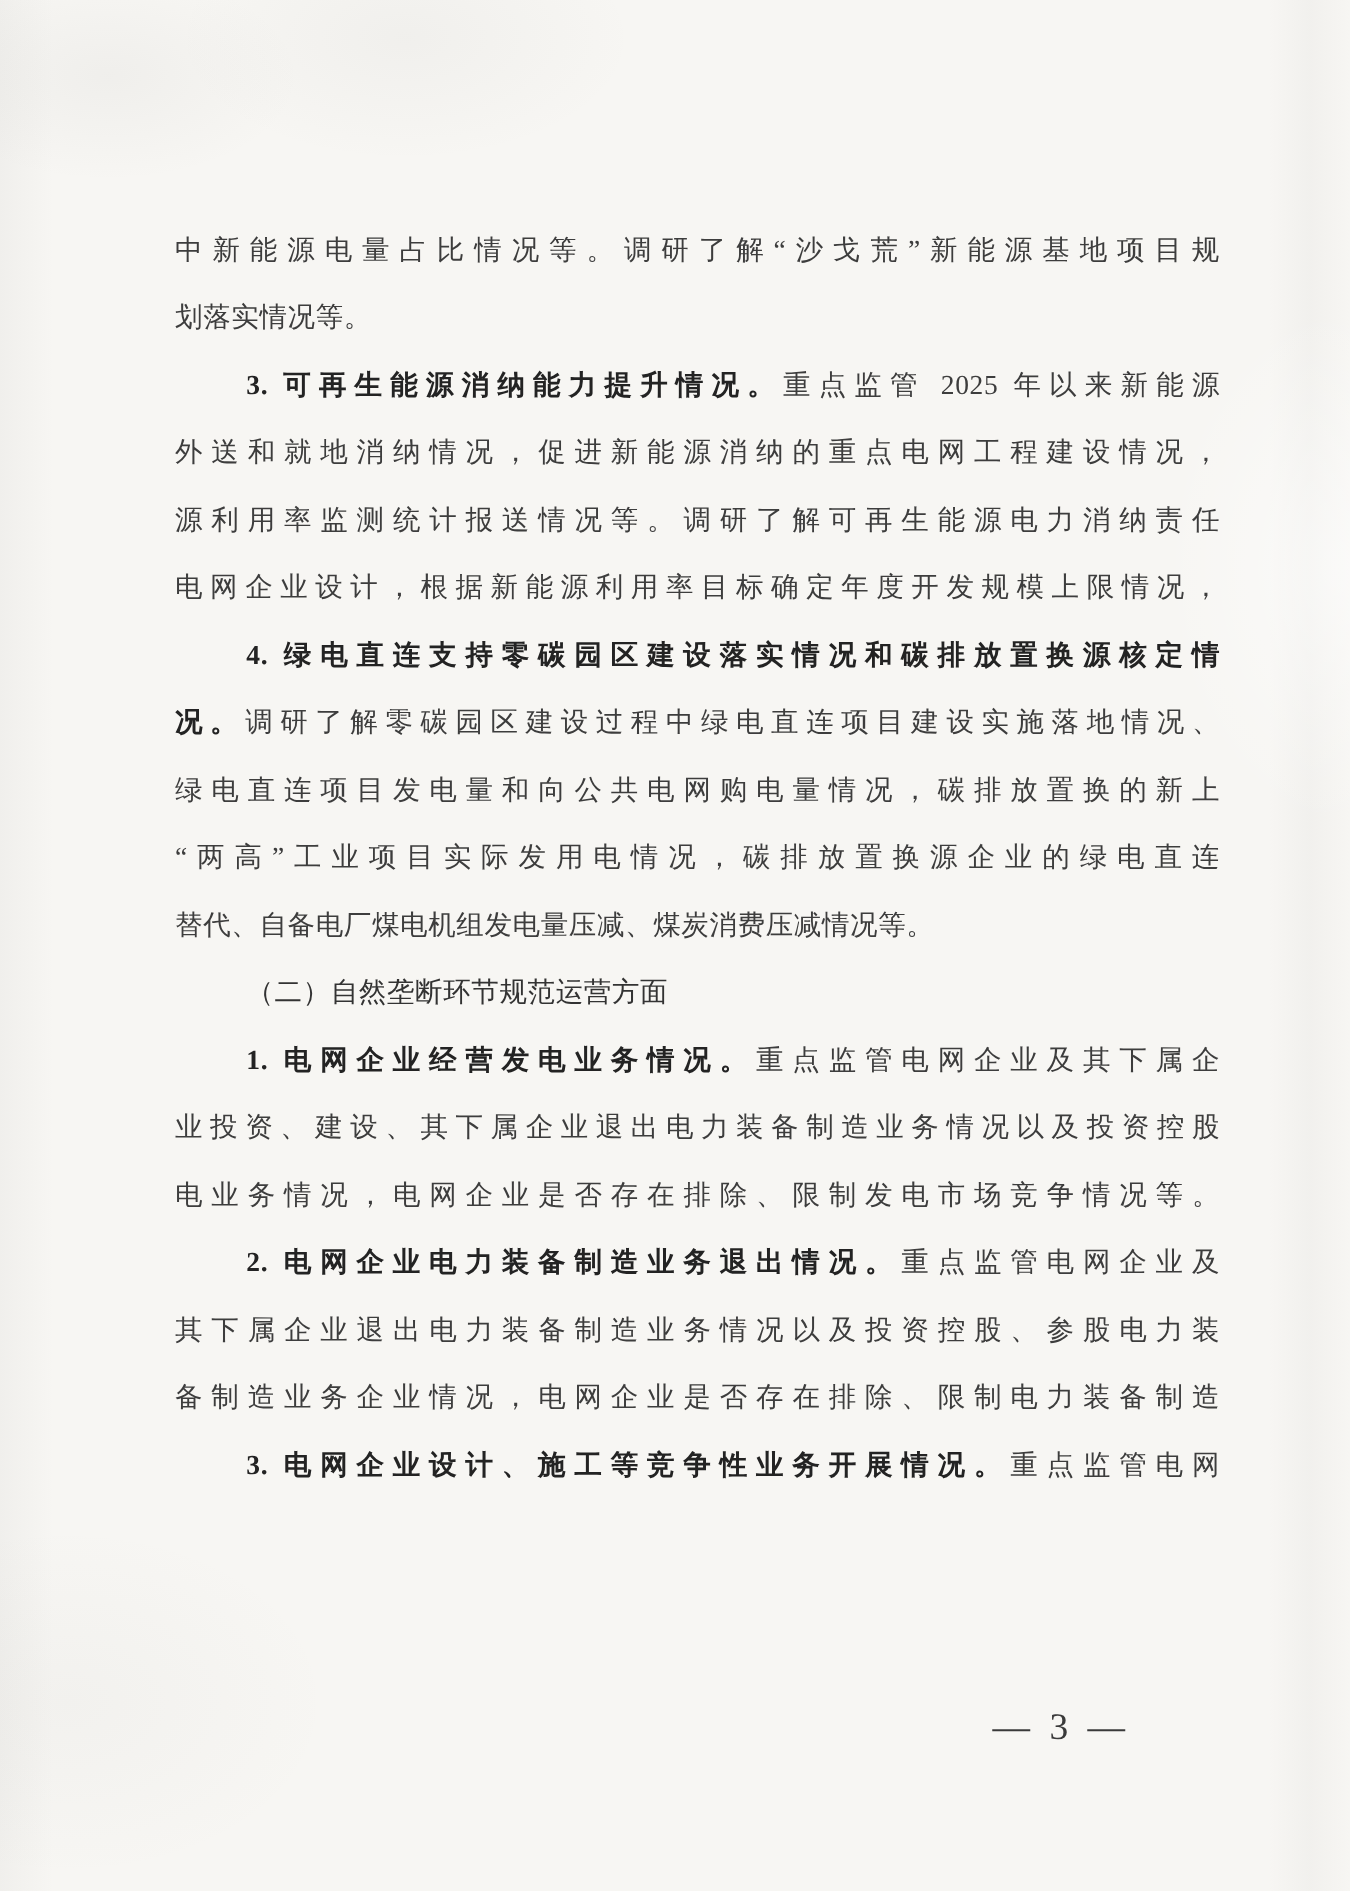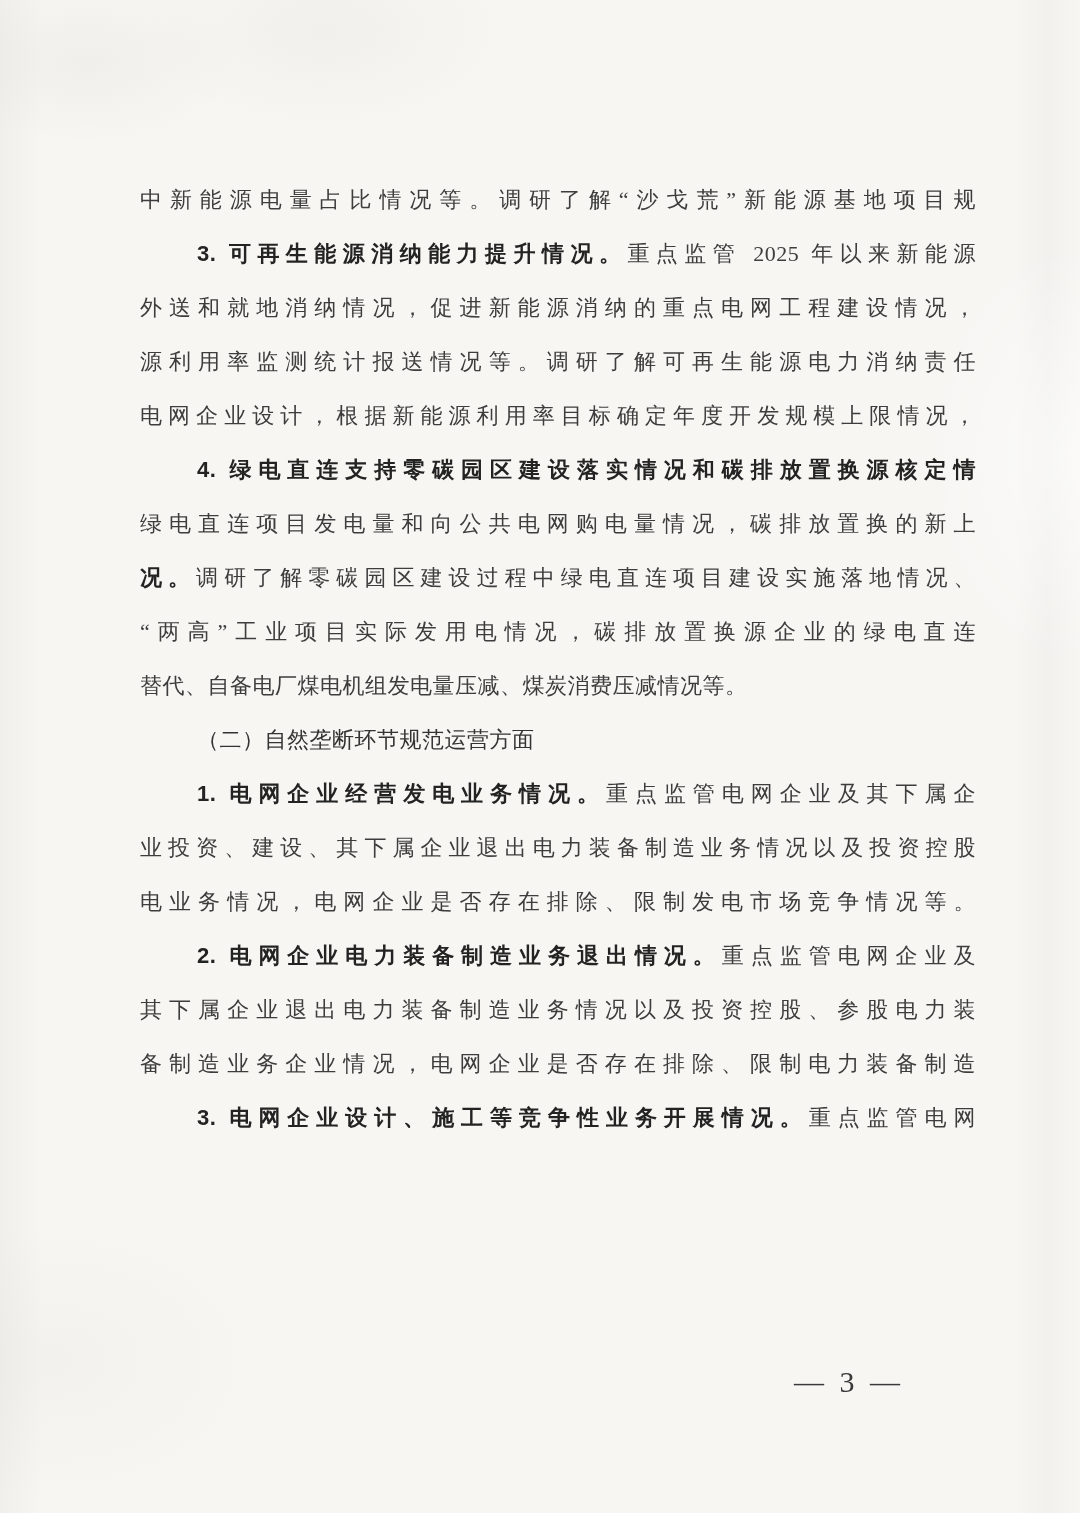--- a/index.html
+++ b/index.html
@@ -44,21 +44,21 @@
   }
   .line.indent {
     padding-left: 57px;
   }
   .line span.n {
     font-family: "Liberation Serif", "DejaVu Serif", serif;
     font-weight: 400;
     color: #3d3d3d;
   }
   .line span.b {
-    font-family: Liberation Sans, sans-serif;
+    font-family: Liberation Serif, serif;
     font-weight: 700;
     color: #232323;
     margin-top: 14px;
   }
   .line span.k {
     font-family: Liberation Mono, monospace;
     font-weight: 400;
     color: #333333;
   }
   .page-number {
@@ -71,27 +71,28 @@
     color: #3a3a3a;
     font-family: "Liberation Serif", "DejaVu Serif", serif;
   }
 </style>
 </head>
 <body>
 
 <div class="page">
   <div class="body-text" id="body-text">
       <div class="line just"><span class="n">中新能源电量占比情况等。调研了解“沙戈荒”新能源基地项目规</span></div>
+      <div class="line"><span class="n">划落实情况等。</span></div>
       <div class="line just indent"><span class="b">3. 可再生能源消纳能力提升情况。</span><span class="n">重点监管 2025 年以来新能源</span></div>
       <div class="line just"><span class="n">外送和就地消纳情况，促进新能源消纳的重点电网工程建设情况，</span></div>
       <div class="line just"><span class="n">源利用率监测统计报送情况等。调研了解可再生能源电力消纳责任</span></div>
       <div class="line just"><span class="n">电网企业设计，根据新能源利用率目标确定年度开发规模上限情况，</span></div>
       <div class="line just indent"><span class="b">4. 绿电直连支持零碳园区建设落实情况和碳排放置换源核定情</span></div>
+      <div class="line just"><span class="b">况。</span><span class="n">调研了解零碳园区建设过程中绿电直连项目建设实施落地情况、</span></div>
       <div class="line just"><span class="n">绿电直连项目发电量和向公共电网购电量情况，碳排放置换的新上</span></div>
-      <div class="line just"><span class="b">况。</span><span class="n">调研了解零碳园区建设过程中绿电直连项目建设实施落地情况、</span></div>
       <div class="line just"><span class="n">“两高”工业项目实际发用电情况，碳排放置换源企业的绿电直连</span></div>
       <div class="line"><span class="n">替代、自备电厂煤电机组发电量压减、煤炭消费压减情况等。</span></div>
       <div class="line indent"><span class="k">（二）自然垄断环节规范运营方面</span></div>
       <div class="line just indent"><span class="b">1. 电网企业经营发电业务情况。</span><span class="n">重点监管电网企业及其下属企</span></div>
       <div class="line just"><span class="n">业投资、建设、其下属企业退出电力装备制造业务情况以及投资控股</span></div>
       <div class="line just"><span class="n">电业务情况，电网企业是否存在排除、限制发电市场竞争情况等。</span></div>
       <div class="line just indent"><span class="b">2. 电网企业电力装备制造业务退出情况。</span><span class="n">重点监管电网企业及</span></div>
       <div class="line just"><span class="n">其下属企业退出电力装备制造业务情况以及投资控股、参股电力装</span></div>
       <div class="line just"><span class="n">备制造业务企业情况，电网企业是否存在排除、限制电力装备制造</span></div>
       <div class="line just indent"><span class="b">3. 电网企业设计、施工等竞争性业务开展情况。</span><span class="n">重点监管电网</span></div>

